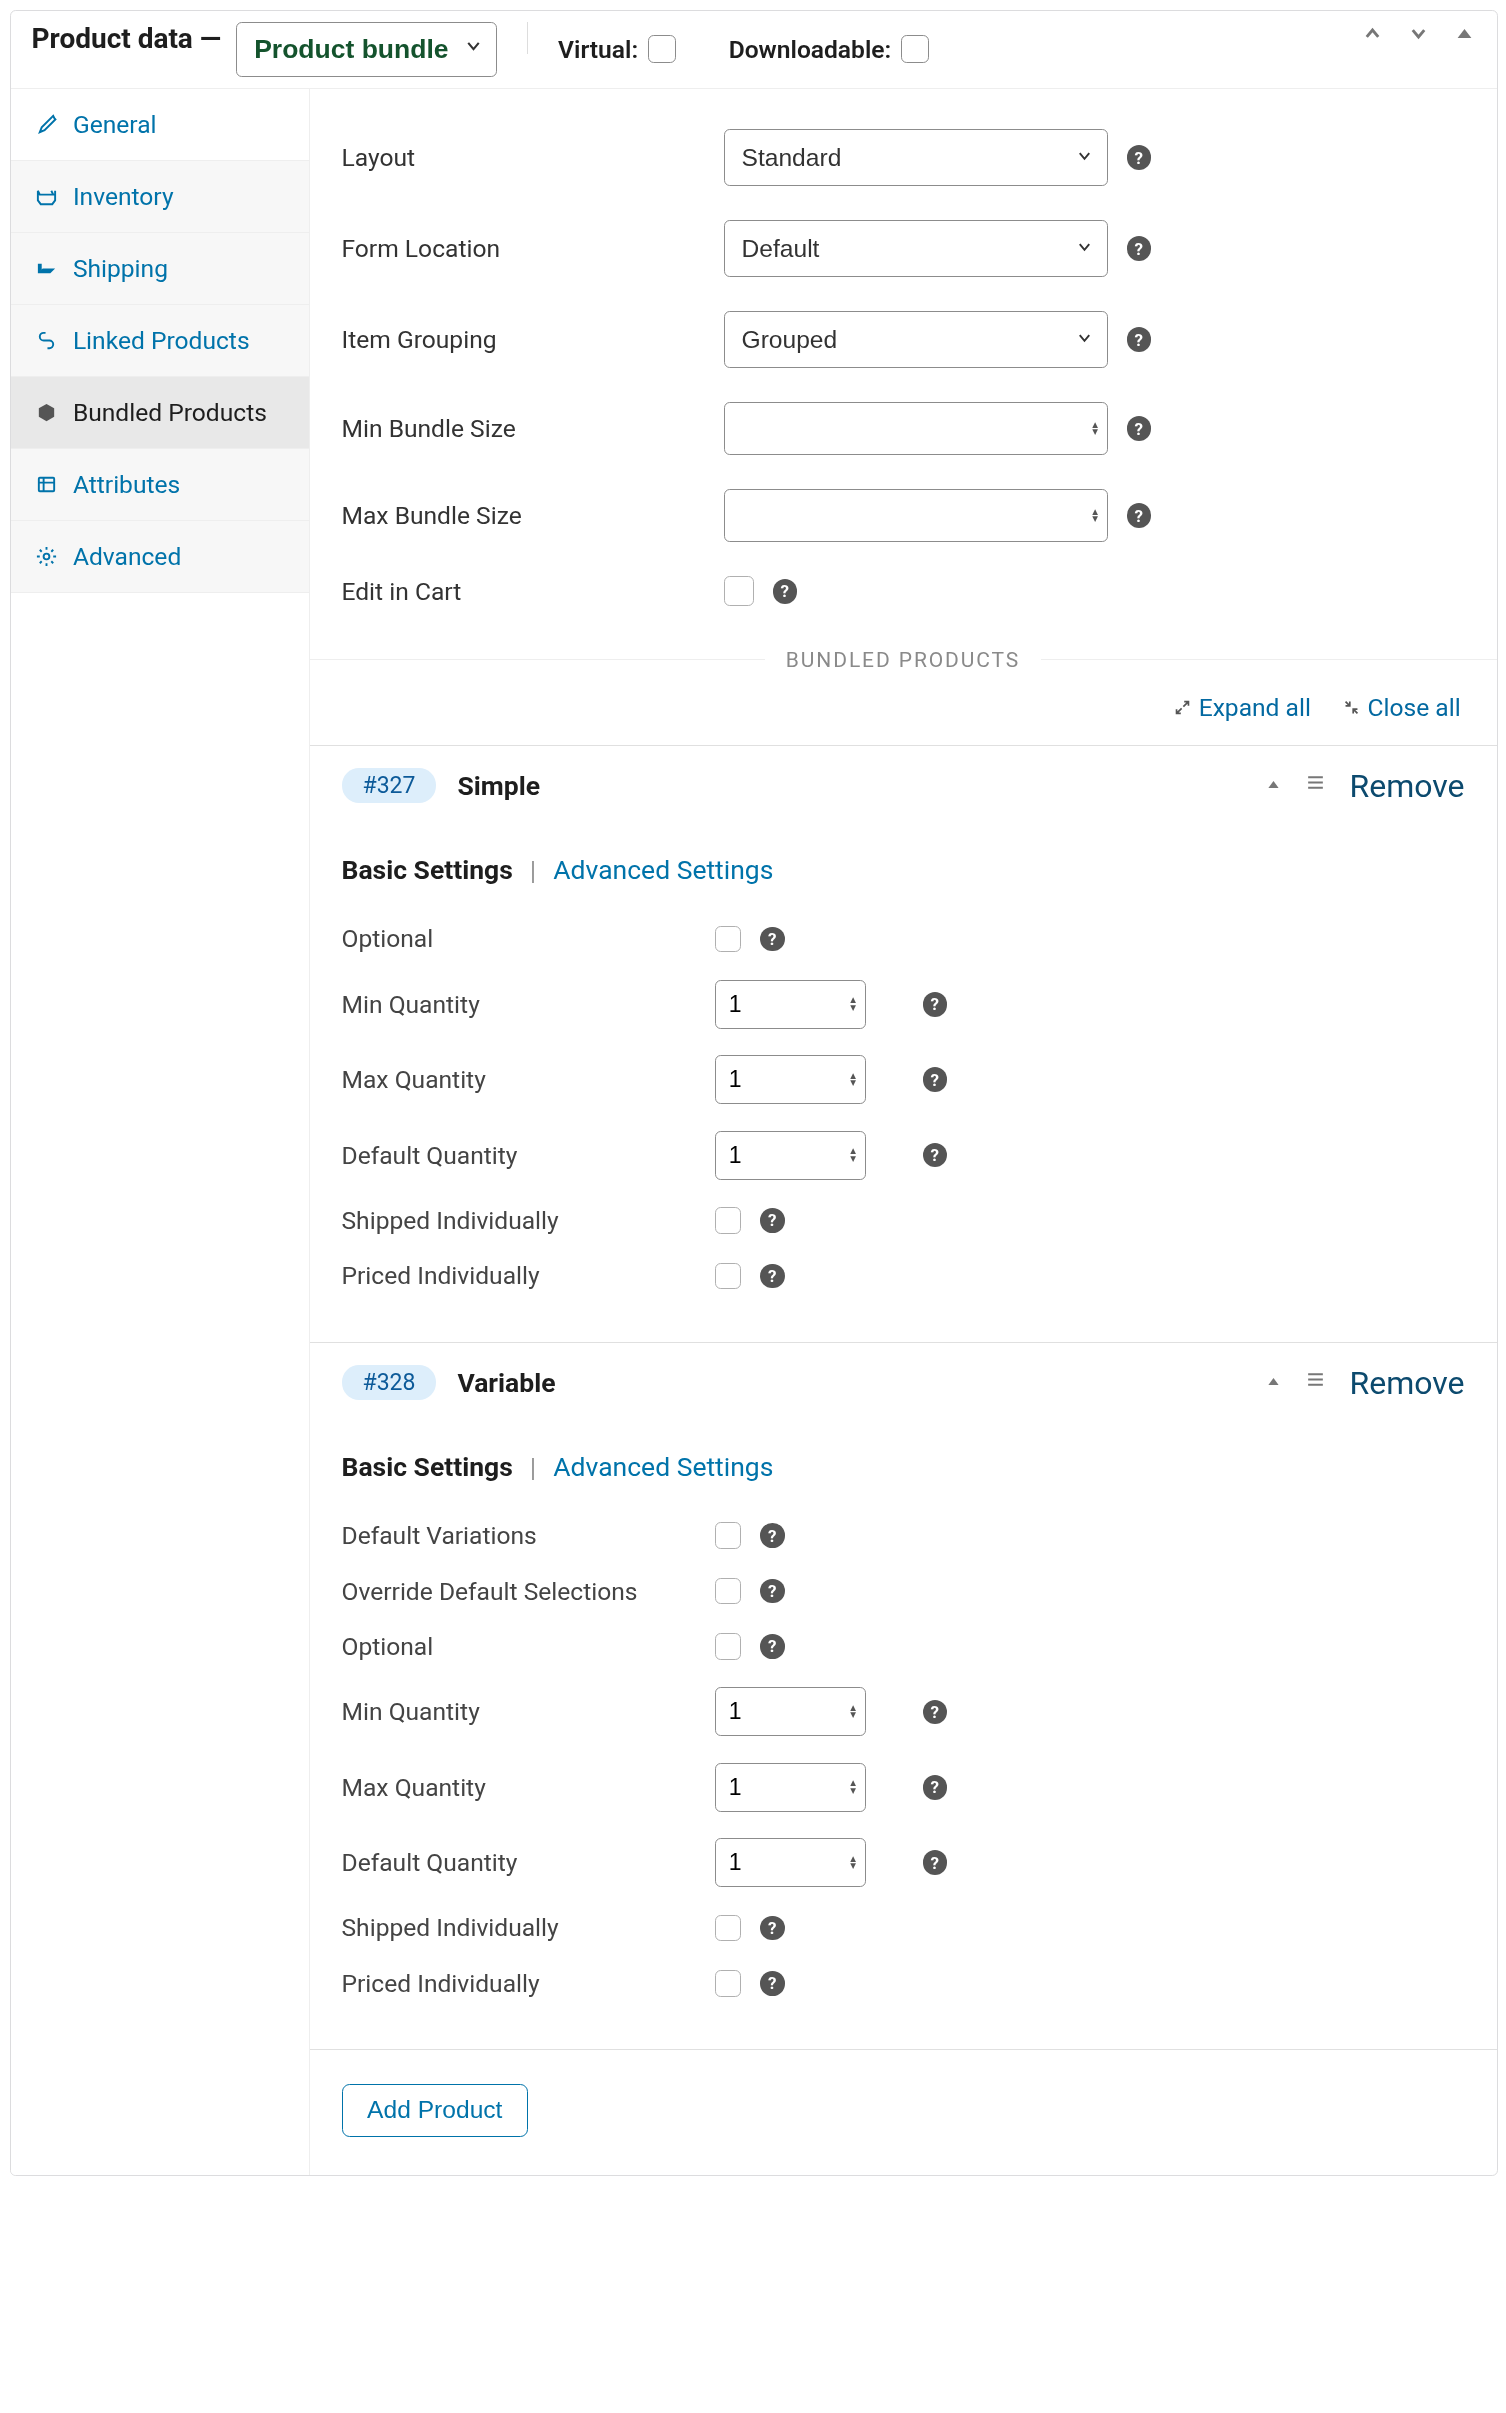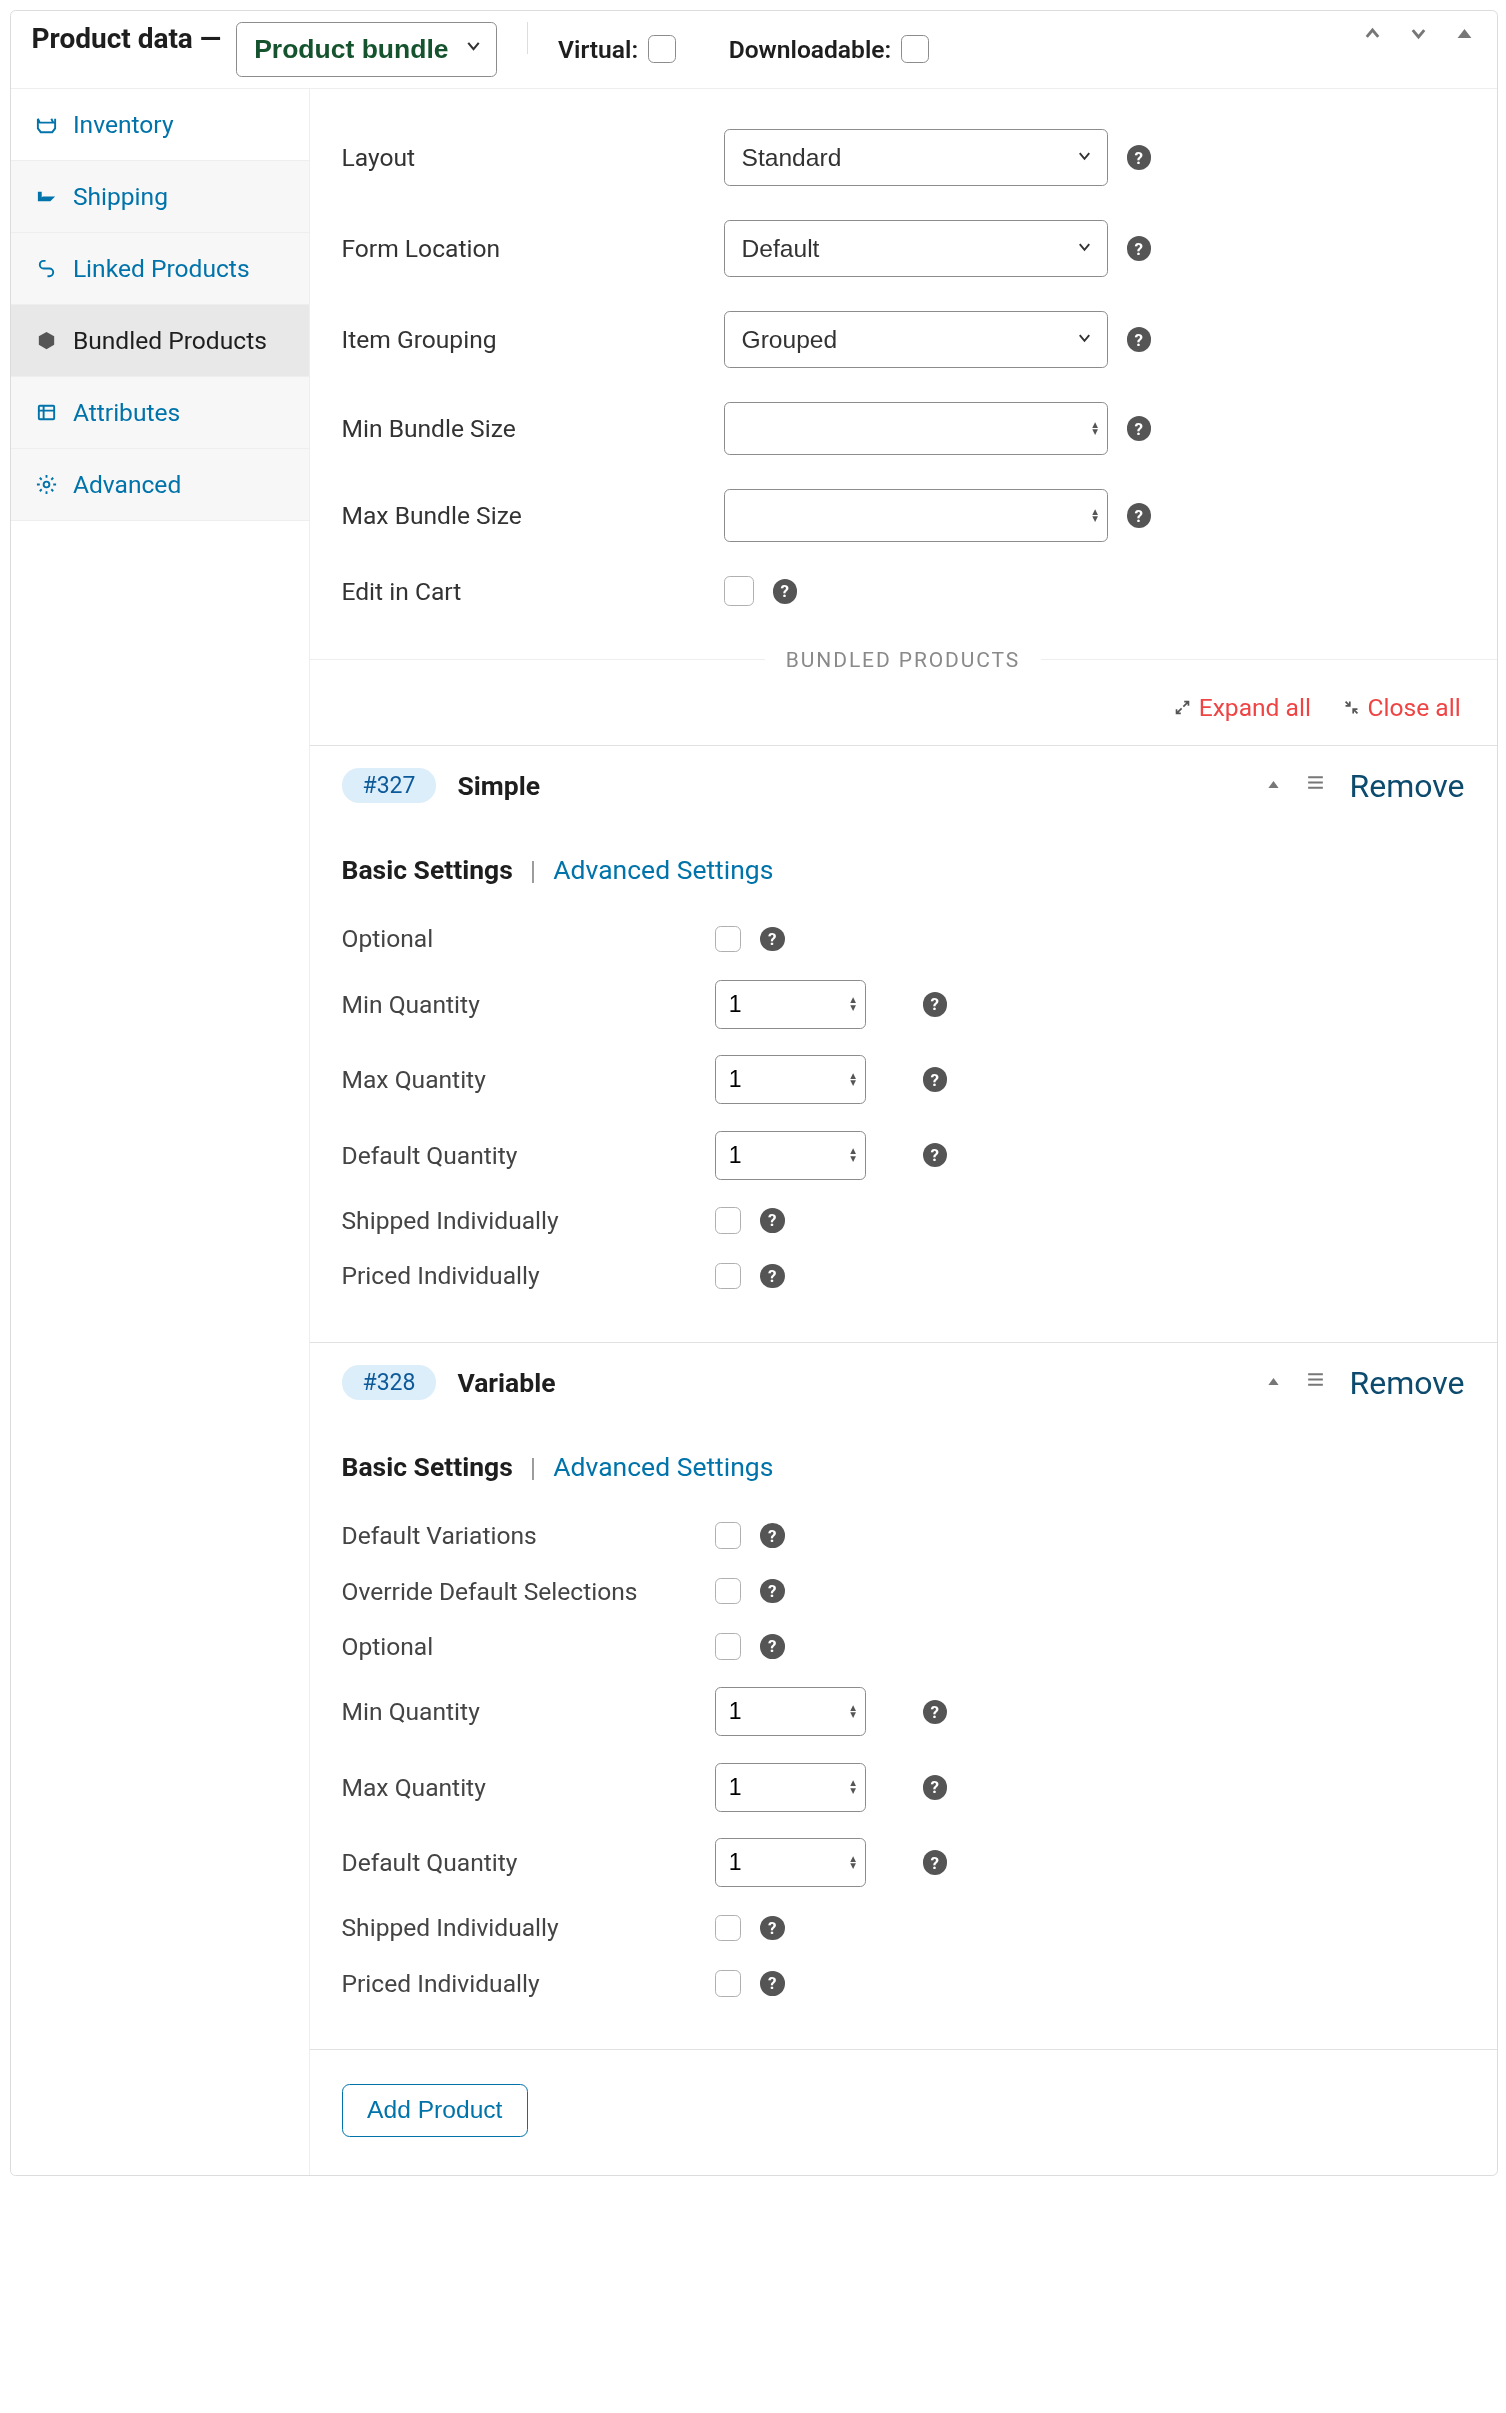--- a/index.html
+++ b/index.html
@@ -129,21 +129,21 @@
     color: #8a8a8a; font-size: 21px; letter-spacing: 1.9px;
   }
   .section-divider::before, .section-divider::after {
     content: ""; flex:1; height:0.9px; background:#eee;
   }
   .section-divider span { padding: 0 21px; }
   .controls-row {
     display:flex; justify-content:flex-end; gap: 32px; padding: 9.5px 3.8px 23px;
     font-size: 24.6px;
   }
-  .ctrl-link { color:#ef4444; cursor:pointer; display:flex; align-items:center; gap:7.6px; }
+  .ctrl-link { color:#0369a1; cursor:pointer; display:flex; align-items:center; gap:7.6px; }
   .ctrl-link .mini-ico { color:#555; }
   
   .bp-item {
     border: 0.9px solid #e0e0e0; border-left:none; border-right:none;
     margin: 0 -32px;
   }
   .bp-item + .bp-item { border-top: none; }
   .bp-head {
     display:flex; align-items:center; gap: 21px;
     padding: 21px 32px;
@@ -218,20 +218,28 @@
             </svg></span>
     </span>
   </div>
 
   <div class="panel-body">
 
     <div class="tabs" id="tabs-container">
           <div class="tab-item">
             <span class="ico">
               <svg width="23" height="23" viewBox="0 0 24 24">
+                <path d="M21 7l-2-4-12 12-2 5 5-2 12-12z" fill="none" stroke="currentColor" stroke-width="2"></path>
+              </svg>
+            </span>
+            <span>General</span>
+          </div>
+          <div class="tab-item">
+            <span class="ico">
+              <svg width="23" height="23" viewBox="0 0 24 24">
                 <path d="M3 6l2 4h14l-2-4M3 6v10l3 4h12l3-4V6" fill="none" stroke="currentColor" stroke-width="2"></path>
               </svg>
             </span>
             <span>Inventory</span>
           </div>
           <div class="tab-item">
             <span class="ico">
               <svg width="23" height="23" viewBox="0 0 24 24">
                 <path d="M3 17h13l5-5H8l-5 5zM3 17V7h4v6" fill="currentColor"></path>
               </svg>

